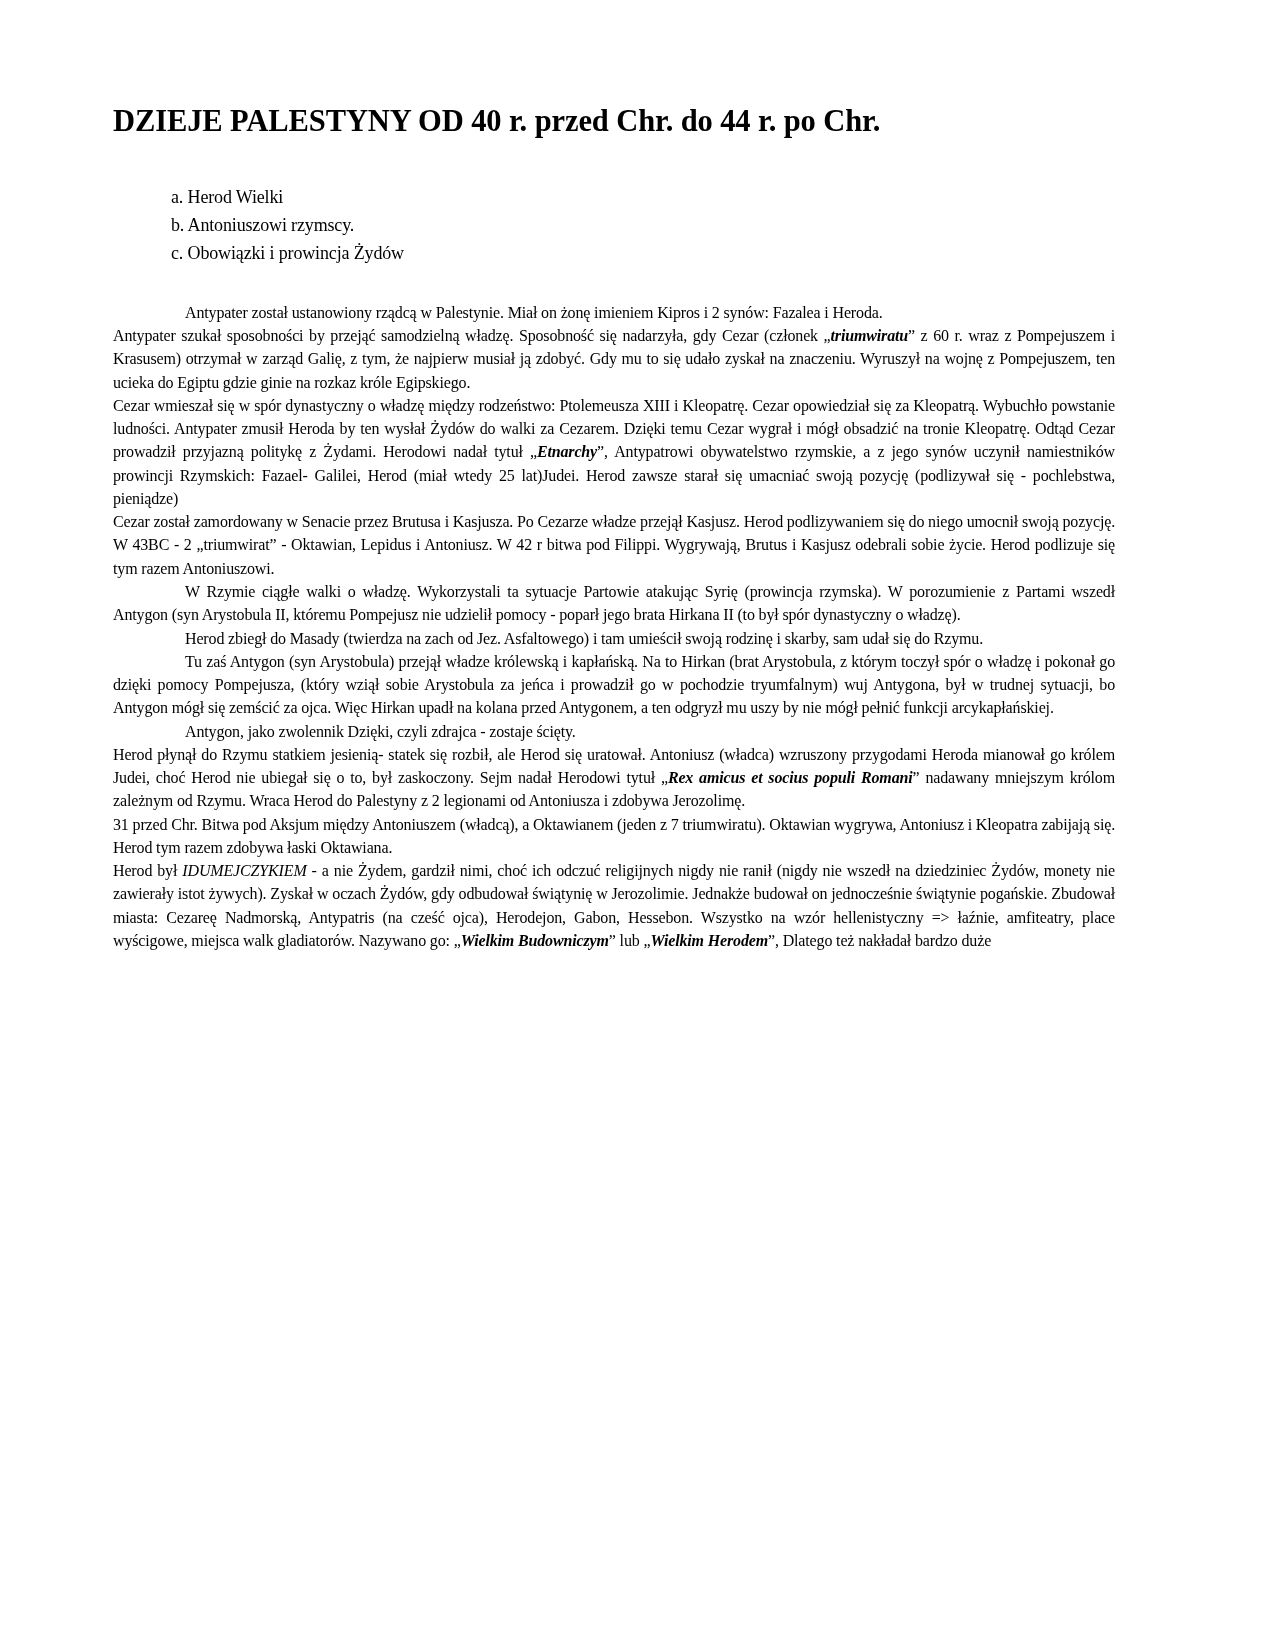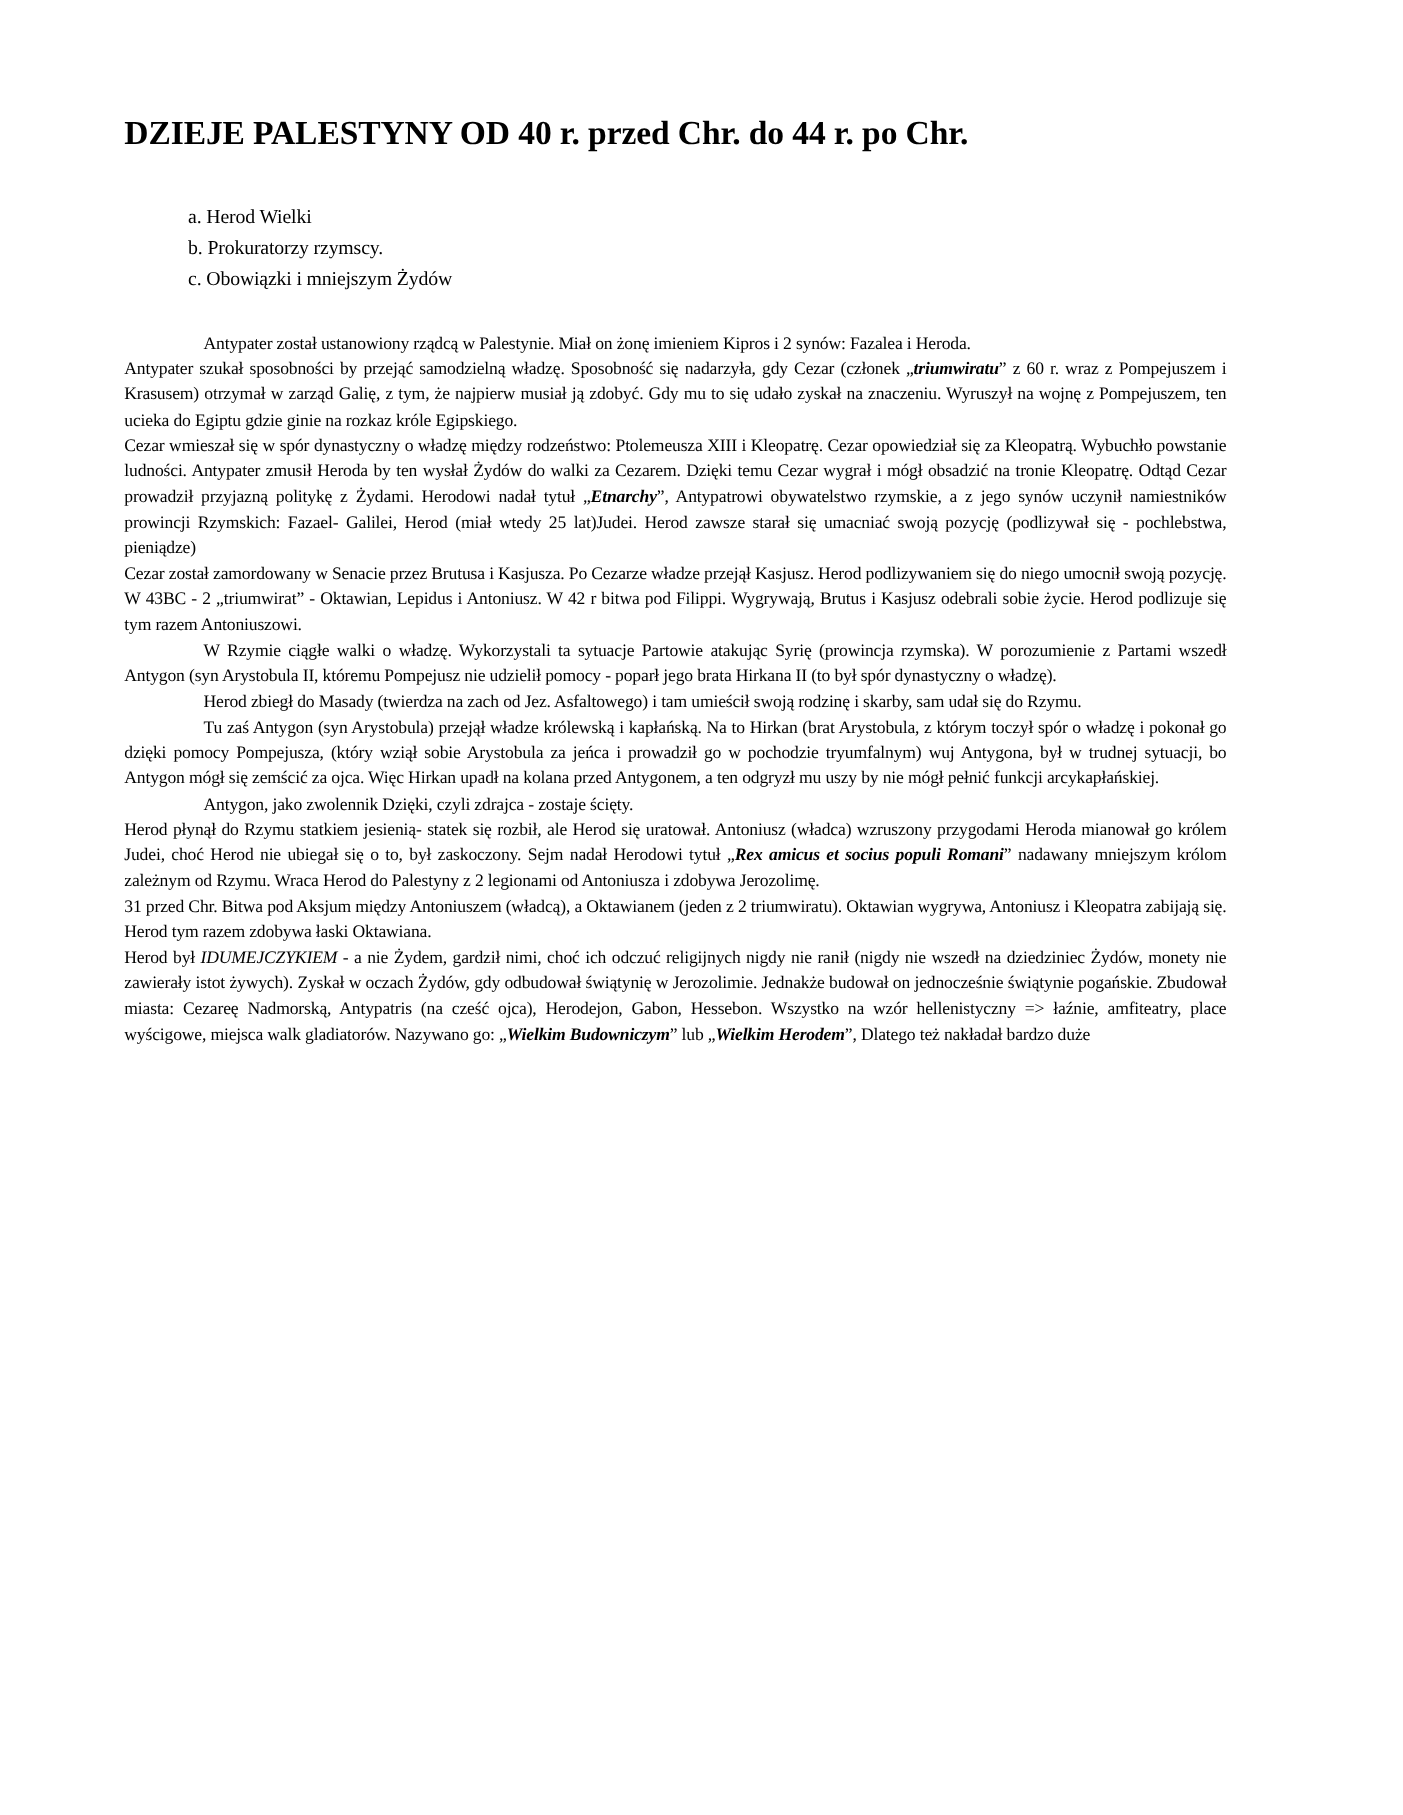--- a/index.html
+++ b/index.html
@@ -78,31 +78,31 @@
 </style>
 </head>
 <body>
 
 <div class="page">
 
   <h1 class="doc-title">DZIEJE PALESTYNY OD 40 r. przed Chr. do 44 r. po Chr.</h1>
 
   <ul class="outline">
     <li>a. Herod Wielki</li>
-    <li>b. Prokuratorzy rzymscy.</li>
-    <li>c. Obowiązki i mniejszym Żydów</li>
+    <li>b. Antoniuszowi rzymscy.</li>
+    <li>c. Obowiązki i prowincja Żydów</li>
   </ul>
 
   <div class="body-text">
     <p class="para indent"><span>Antypater został ustanowiony rządcą w Palestynie. Miał on żonę imieniem Kipros i 2 synów: Fazalea i Heroda.</span></p>
     <p class="para"><span>Antypater szukał sposobności by przejąć samodzielną władzę. Sposobność się nadarzyła, gdy Cezar (członek „</span><b class="bi">triumwiratu</b><span>” z 60 r. wraz z Pompejuszem i Krasusem) otrzymał w zarząd Galię, z tym, że najpierw musiał ją zdobyć. Gdy mu to się udało zyskał na znaczeniu. Wyruszył na wojnę z Pompejuszem, ten ucieka do Egiptu gdzie ginie na rozkaz króle Egipskiego.</span></p>
     <p class="para"><span>Cezar wmieszał się w spór dynastyczny o władzę między rodzeństwo: Ptolemeusza XIII i Kleopatrę. Cezar opowiedział się za Kleopatrą. Wybuchło powstanie ludności. Antypater zmusił Heroda by ten wysłał Żydów do walki za Cezarem. Dzięki temu Cezar wygrał i mógł obsadzić na tronie Kleopatrę. Odtąd Cezar prowadził przyjazną politykę z Żydami. Herodowi nadał tytuł „</span><b class="bi">Etnarchy</b><span>”, Antypatrowi obywatelstwo rzymskie, a z jego synów uczynił namiestników prowincji Rzymskich: Fazael- Galilei, Herod (miał wtedy 25 lat)Judei. Herod zawsze starał się umacniać swoją pozycję (podlizywał się - pochlebstwa, pieniądze)</span></p>
     <p class="para"><span>Cezar został zamordowany w Senacie przez Brutusa i Kasjusza. Po Cezarze władze przejął Kasjusz. Herod podlizywaniem się do niego umocnił swoją pozycję. W 43BC - 2 „triumwirat” - Oktawian, Lepidus i Antoniusz. W 42 r bitwa pod Filippi. Wygrywają, Brutus i Kasjusz odebrali sobie życie. Herod podlizuje się tym razem Antoniuszowi.</span></p>
     <p class="para indent"><span>W Rzymie ciągłe walki o władzę. Wykorzystali ta sytuacje Partowie atakując Syrię (prowincja rzymska). W porozumienie z Partami wszedł Antygon (syn Arystobula II, któremu Pompejusz nie udzielił pomocy - poparł jego brata Hirkana II (to był spór dynastyczny o władzę).</span></p>
     <p class="para indent"><span>Herod zbiegł do Masady (twierdza na zach od Jez. Asfaltowego) i tam umieścił swoją rodzinę i skarby, sam udał się do Rzymu.</span></p>
     <p class="para indent"><span>Tu zaś Antygon (syn Arystobula) przejął władze królewską i kapłańską. Na to Hirkan (brat Arystobula, z którym toczył spór o władzę i pokonał go dzięki pomocy Pompejusza, (który wziął sobie Arystobula za jeńca i prowadził go w pochodzie tryumfalnym) wuj Antygona, był w trudnej sytuacji, bo Antygon mógł się zemścić za ojca. Więc Hirkan upadł na kolana przed Antygonem, a ten odgryzł mu uszy by nie mógł pełnić funkcji arcykapłańskiej.</span></p>
     <p class="para indent"><span>Antygon, jako zwolennik Dzięki, czyli zdrajca - zostaje ścięty.</span></p>
     <p class="para"><span>Herod płynął do Rzymu statkiem jesienią- statek się rozbił, ale Herod się uratował. Antoniusz (władca) wzruszony przygodami Heroda mianował go królem Judei, choć Herod nie ubiegał się o to, był zaskoczony. Sejm nadał Herodowi tytuł „</span><b class="bi">Rex amicus et socius populi Romani</b><span>” nadawany mniejszym królom zależnym od Rzymu. Wraca Herod do Palestyny z 2 legionami od Antoniusza i zdobywa Jerozolimę.</span></p>
-    <p class="para"><span>31 przed Chr. Bitwa pod Aksjum między Antoniuszem (władcą), a Oktawianem (jeden z 2 triumwiratu). Oktawian wygrywa, Antoniusz i Kleopatra zabijają się. Herod tym razem zdobywa łaski Oktawiana.</span></p>
+    <p class="para"><span>31 przed Chr. Bitwa pod Aksjum między Antoniuszem (władcą), a Oktawianem (jeden z 7 triumwiratu). Oktawian wygrywa, Antoniusz i Kleopatra zabijają się. Herod tym razem zdobywa łaski Oktawiana.</span></p>
     <p class="para"><span>Herod był </span><i class="it">IDUMEJCZYKIEM</i><span> - a nie Żydem, gardził nimi, choć ich odczuć religijnych nigdy nie ranił (nigdy nie wszedł na dziedziniec Żydów, monety nie zawierały istot żywych). Zyskał w oczach Żydów, gdy odbudował świątynię w Jerozolimie. Jednakże budował on jednocześnie świątynie pogańskie. Zbudował miasta: Cezareę Nadmorską, Antypatris (na cześć ojca), Herodejon, Gabon, Hessebon. Wszystko na wzór hellenistyczny =&gt; łaźnie, amfiteatry, place wyścigowe, miejsca walk gladiatorów. Nazywano go: „</span><b class="bi">Wielkim Budowniczym</b><span>” lub „</span><b class="bi">Wielkim Herodem</b><span>”, Dlatego też nakładał bardzo duże</span></p>
   </div>
 
 </div>
 
 </body></html>

